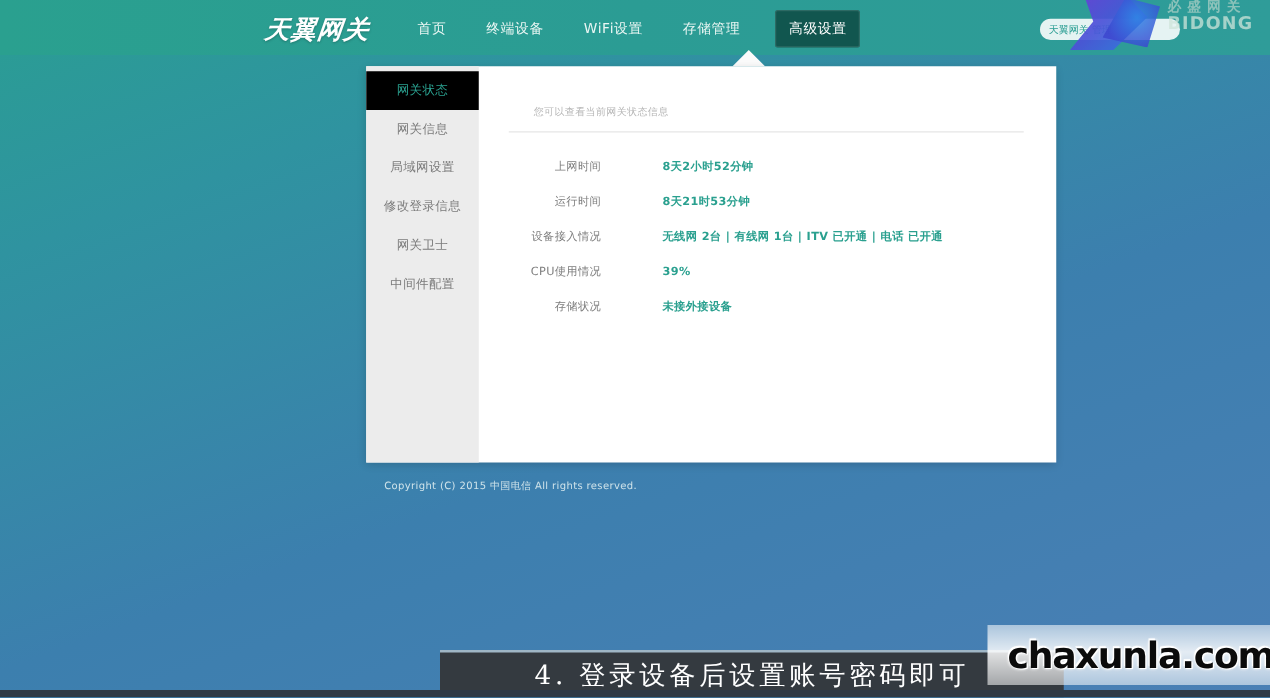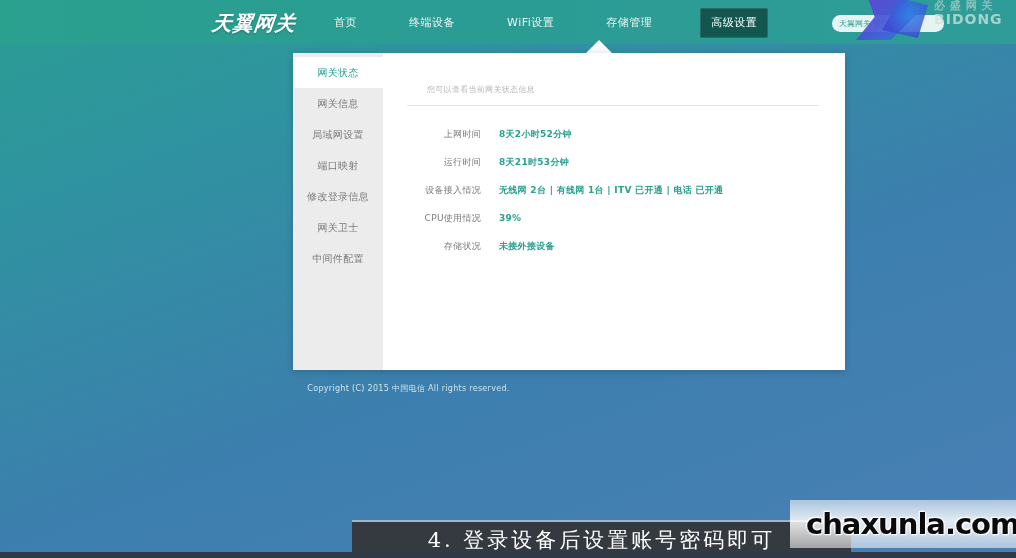--- a/index.html
+++ b/index.html
@@ -41,21 +41,21 @@
     text-shadow: 0 1px 2px rgba(0,0,0,.25);
     white-space: nowrap;
     transform: skewX(-6deg);
   }
   .nav-main {
     position: absolute;
     left: 330px; top: 11px;
     height: 24px;
     display: flex;
     align-items: center;
-    gap: 44px;
+    gap: 24px;
   }
   .nav-item {
     font-size: 11px;
     color: #e9f6f3;
     line-height: 22px;
     padding: 1px 4px;
     white-space: nowrap;
     letter-spacing: .5px;
   }
   .nav-item.active {
@@ -125,21 +125,21 @@
   .side-item {
     height: 31px;
     line-height: 31px;
     text-align: center;
     font-size: 10px;
     color: #7b7b7b;
     letter-spacing: .3px;
     white-space: nowrap;
   }
   .side-item.active {
-    background: #ffffff;
+    background: #000000;
     color: #2aa08f;
   }
   .content {
     flex: 1;
     padding: 22px 26px 0 24px;
     box-sizing: border-box;
     position: relative;
   }
   .content-title {
     font-size: 12px;
@@ -161,20 +161,21 @@
   }
   .rows {
     margin-top: 22px;
   }
   .row {
     display: flex;
     align-items: center;
     margin-bottom: 16px;
     font-size: 9px;
     line-height: 12px;
+    gap: 31px;
   }
   .row .label {
     width: 92px;
     flex: 0 0 92px;
     text-align: right;
     color: #7d7d7d;
     padding-right: 18px;
     box-sizing: border-box;
     letter-spacing: .3px;
     white-space: nowrap;
@@ -310,21 +311,20 @@
   </div>
 
   <div class="tab-arrow"></div>
 
   <div class="card">
 
     <div class="sidebar">
       <div class="side-item active">网关状态</div>
       <div class="side-item">网关信息</div>
       <div class="side-item">局域网设置</div>
-      <div class="side-item">端口映射</div>
       <div class="side-item">修改登录信息</div>
       <div class="side-item">网关卫士</div>
       <div class="side-item">中间件配置</div>
     </div>
 
     <div class="content">
       <div class="content-sub">您可以查看当前网关状态信息</div>
       <div class="divider"></div>
 
       <div class="rows">

